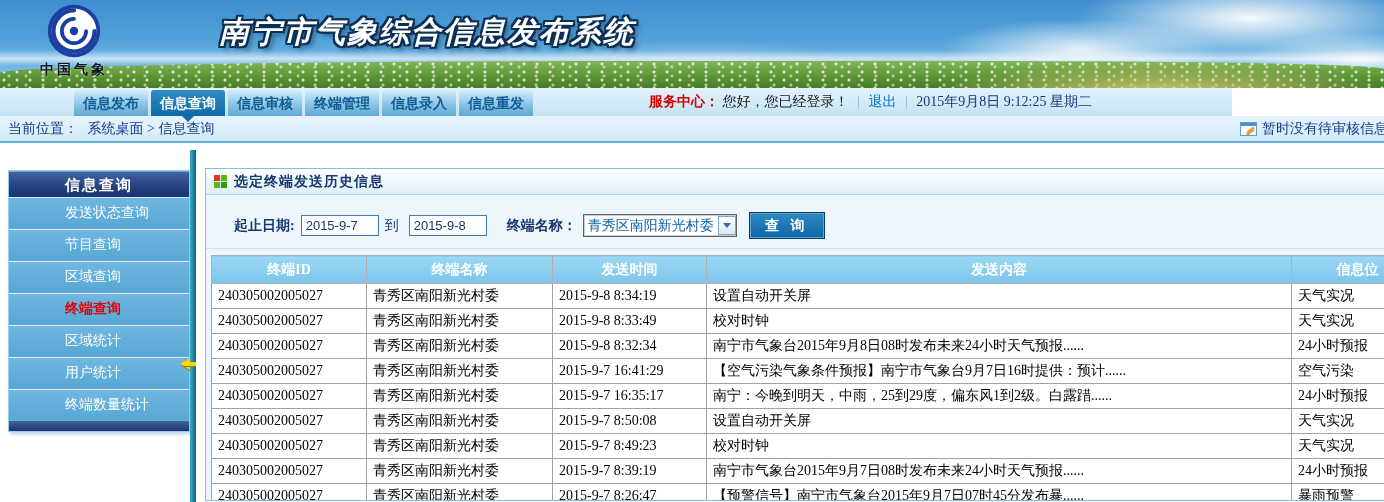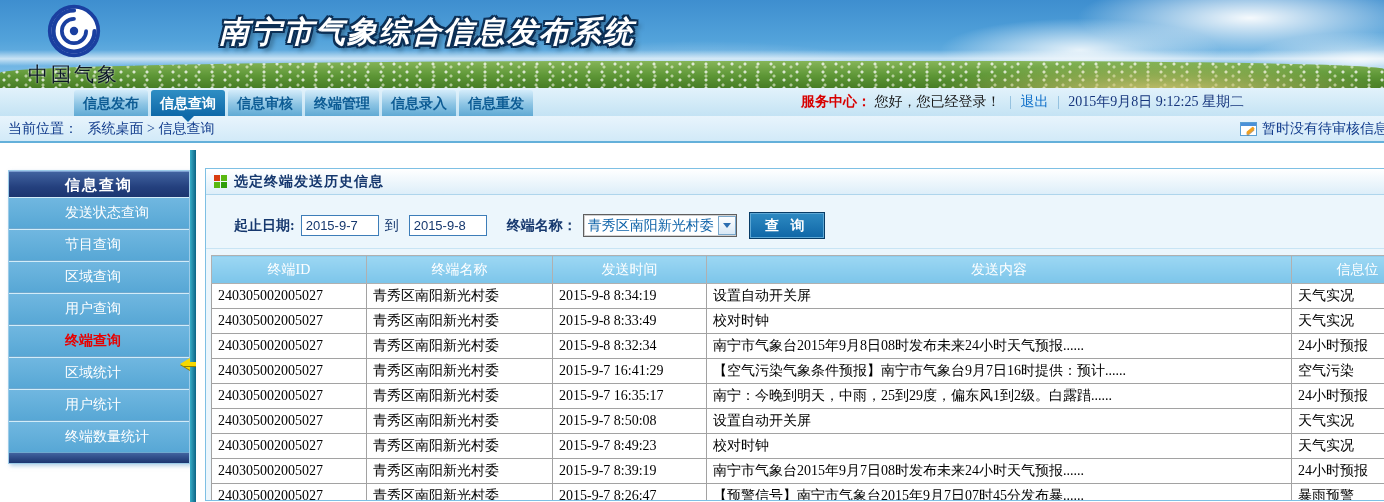--- a/index.html
+++ b/index.html
@@ -27,34 +27,34 @@
     background:
       radial-gradient(ellipse 320px 46px at 1160px 34px, #d8ca78, rgba(216,202,120,0) 72%),
       radial-gradient(circle at 4px 3px, rgba(255,255,255,.75) 1px, rgba(255,255,255,0) 2px),
       radial-gradient(circle at 9px 6px, rgba(255,255,240,.55) 1px, rgba(255,255,255,0) 2px),
       linear-gradient(180deg,#86b558 0%, #5d9636 55%, #477d25 100%);
     background-size:auto, 13px 8px, 17px 9px, auto;
   }
   .haze { position:absolute; bottom:22px; left:0; width:1384px; height:16px;
     background:linear-gradient(180deg, rgba(255,255,255,0), rgba(255,255,255,.65) 55%, rgba(255,255,255,0)); }
   .logo { position:absolute; left:26px; top:3px; width:96px; text-align:center; }
-  .logo-text { color:#0b1626; font-weight:normal; font-size:20px; letter-spacing:3px;
+  .logo-text { color:#0b1626; font-weight:bold; font-size:14px; letter-spacing:3px;
     text-shadow:0 0 2px rgba(255,255,255,.8); margin-top:-2px; }
   .banner-title {
     position:absolute; left:172px; top:12px;
     font-size:30px; font-weight:bold; font-style:italic; letter-spacing:2px;
     color:#ffffff; white-space:nowrap;
     text-shadow:-2px 0 #0c2f55, 2px 0 #0c2f55, 0 -2px #0c2f55, 0 2px #0c2f55,
                 -2px -2px #0c2f55, 2px 2px #0c2f55, -2px 2px #0c2f55, 2px -2px #0c2f55,
                 4px 4px 5px rgba(0,0,0,.45);
     margin-left:47px;
   }
 
   
-  .navbar { position:absolute; top:88px; left:0; width:1384px; height:28px;
+  .navbar { position:absolute; top:88px; left:0; width:1232px; height:28px;
     background:linear-gradient(180deg,#e2f2fb,#c4e3f4); }
   .tabs { position:absolute; left:74px; top:2px; display:flex; gap:3px; }
   .tab { height:26px; line-height:26px; padding:0 9px; font-size:14px; font-weight:bold;
     color:#0d5c94; background:linear-gradient(180deg,#d4ecfa 0%,#8cc4e4 55%,#60aad4 100%);
     border-radius:3px 3px 0 0; cursor:pointer; white-space:nowrap;
     font-family:"Liberation Sans","DejaVu Sans",sans-serif; }
   .tab.active { background:linear-gradient(180deg,#2f8ec4,#0e68a8); color:#fff; position:relative; z-index:5; }
   .tab.active::after { content:''; position:absolute; left:50%; margin-left:-6px; top:26px;
     border:6px solid transparent; border-top:6px solid #0e68a8; }
   .user-area { position:absolute; right:140px; top:0; height:28px; line-height:28px;
@@ -136,21 +136,21 @@
   .select-chev::after { content:''; width:0; height:0; border:4px solid transparent;
     border-top:5px solid #2a6db0; margin-top:4px; }
   .query-btn { margin-left:12px; width:76px; height:27px; cursor:pointer;
     background:linear-gradient(180deg,#2e8ac2,#0f66a6);
     border:1px solid #083c66; box-shadow:inset 0 0 0 1px #5fa8d4;
     color:#fff; font-weight:bold; font-size:14px; letter-spacing:4px;
     font-family:"Liberation Serif","DejaVu Serif",serif; }
 
   .table-wrap { margin:6px 0 0 5px; overflow:hidden; }
   table.data-table { border-collapse:collapse; table-layout:fixed; width:1212px; background:#fff; }
-  .data-table th { height:28px; font-size:14px; font-weight:normal; color:#fff; text-align:center;
+  .data-table th { height:28px; font-size:14px; font-weight:bold; color:#fff; text-align:center;
     background:linear-gradient(180deg,#9cd7f3,#7cc5ea); border:1px solid #b0b0b0;
     white-space:nowrap; overflow:hidden; }
   .data-table td { height:25px; font-size:14px; color:#000; padding:0 6px;
     border:1px solid #a2a2a2; white-space:nowrap; overflow:hidden; background:#fff; }
 </style>
 </head>
 <body>
 
 <header class="banner">
   <div class="haze"></div>
@@ -198,21 +198,20 @@
 </div>
 
 <div class="content">
 
   <aside class="sidebar">
     <div class="sb-header">信息查询</div>
     <div id="sb-items">
         <div class="sb-item">发送状态查询</div>
         <div class="sb-item">节目查询</div>
         <div class="sb-item">区域查询</div>
-        <div class="sb-item">用户查询</div>
         <div class="sb-item active">终端查询</div>
         <div class="sb-item">区域统计</div>
         <div class="sb-item">用户统计</div>
         <div class="sb-item">终端数量统计</div>
       </div>
     <div class="sb-footer"></div>
   </aside>
 
   <div class="divider">
     <div class="collapse-arrow">

